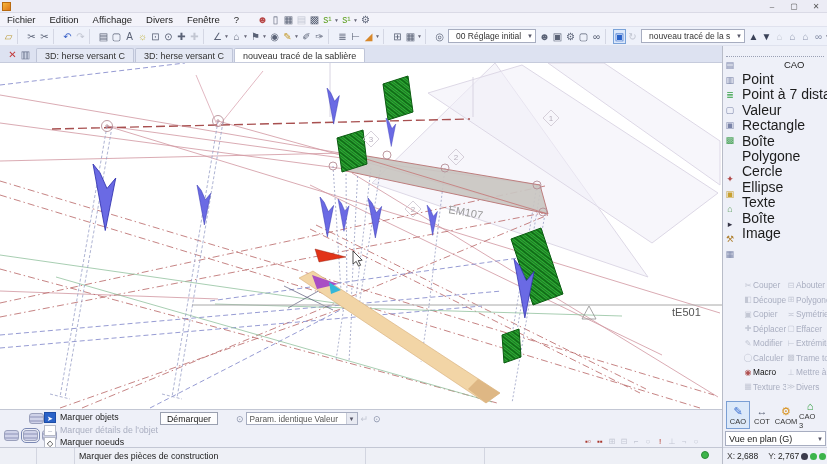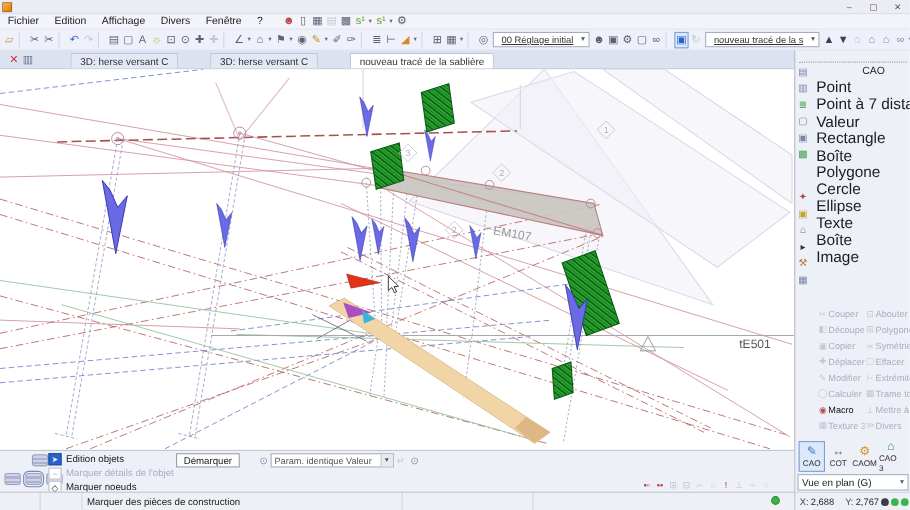--- a/index.html
+++ b/index.html
@@ -21,28 +21,28 @@
   
   .toolbar{left:0;top:27px;width:827px;height:19px;background:#eef1fa;display:flex;align-items:center;
            border-bottom:1px solid #dfe2ee;box-sizing:border-box;padding-left:2px;}
   .tbico{width:13px;height:15px;line-height:15px;text-align:center;font-size:10px;display:inline-block;
          overflow:hidden;}
   .tbico.boxed{background:#dce8fb;border:1px solid #7aa2d8;box-sizing:border-box;height:15px;line-height:13px;}
   .ddarrow{font-size:5px;color:#667;width:6px;display:inline-block;}
   .tbsep{width:5px;height:15px;border-left:1px solid #d4d7e4;margin:0 2px;display:inline-block;}
   .tbcombo{height:14px;background:#fff;border:1px solid #a7adc0;display:inline-flex;align-items:center;
            font-size:8.5px;color:#333;margin:0 2px;box-sizing:border-box;}
-  .tbcombo-text{flex:1;padding-left:7px;white-space:nowrap;overflow:hidden;text-decoration:underline;}
+  .tbcombo-text{flex:1;padding-left:7px;white-space:nowrap;overflow:hidden;}
   .tbcombo-arrow{font-size:6px;color:#556;padding:0 2px;}
   
   .tabbar{left:0;top:46px;width:722px;height:17px;background:#dde2f1;display:flex;align-items:flex-end;
           border-bottom:1px solid #c6cbdc;box-sizing:border-box;}
   .tabbar-icons{display:flex;align-items:center;height:100%;padding:0 4px 0 6px;}
   .tab{font-size:9px;color:#333;background:#e4e8f4;border:1px solid #bfc5d8;border-bottom:none;
-       padding:2px 8px 1px 8px;margin-right:1px;border-radius:2px 2px 0 0;white-space:nowrap;margin-left:28px;}
+       padding:2px 8px 1px 8px;margin-right:1px;border-radius:2px 2px 0 0;white-space:nowrap;}
   .tab.active{background:#fff;font-weight:normal;}
   
   .canvas{left:0;top:63px;width:722px;height:346px;background:#fff;}
   .bgshape{fill:#f1eef7;fill-opacity:.55;stroke:#ddd8e6;stroke-width:1;}
   .bgline{stroke:#d8d4e2;stroke-width:1;}
   .pinkfaint{fill:none;stroke:#e3b9c3;stroke-width:1;}
   .pk{stroke:#d095a0;stroke-width:.8;}
   .rd{stroke:#b86464;stroke-width:.8;stroke-dasharray:7 3 1.5 3;}
   .axis{stroke:#a85050;stroke-width:1.4;stroke-dasharray:9 4;}
   .bd{stroke:#7b82c8;stroke-width:.8;stroke-dasharray:5 3;}
@@ -509,21 +509,21 @@
 </div>
 
 <div class="abs bottompanel">
   <span class="stack-ico" style="left:29px;top:3px"></span>
   <span class="stack-ico" style="left:4px;top:20px"></span>
   <span class="stack-ico stack-sel" style="left:23px;top:20px"></span>
   <span class="stack-ico" style="left:42px;top:20px"></span>
 
   <div class="mrow" style="top:1px">
     <span class="mico blue">➤</span>
-    <span>Edition objets</span>
+    <span>Marquer objets</span>
   </div>
   <div class="mrow dis" style="top:14px">
     <span class="mico" style="color:#a9aec0">~</span>
     <span>Marquer détails de l'objet</span>
   </div>
   <div class="mrow" style="top:26px">
     <span class="mico">◇</span>
     <span>Marquer noeuds</span>
   </div>
 

